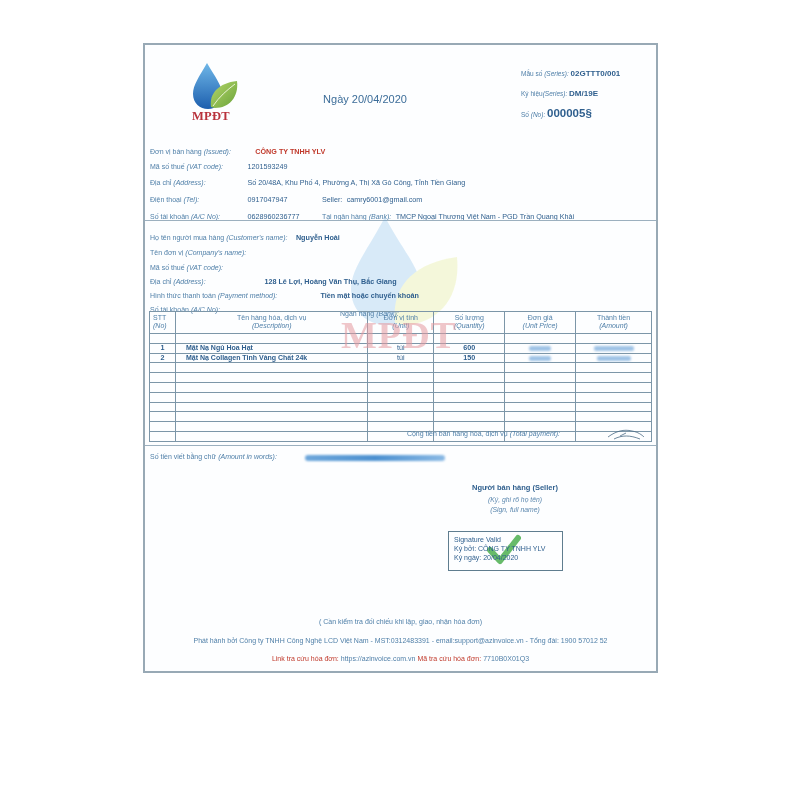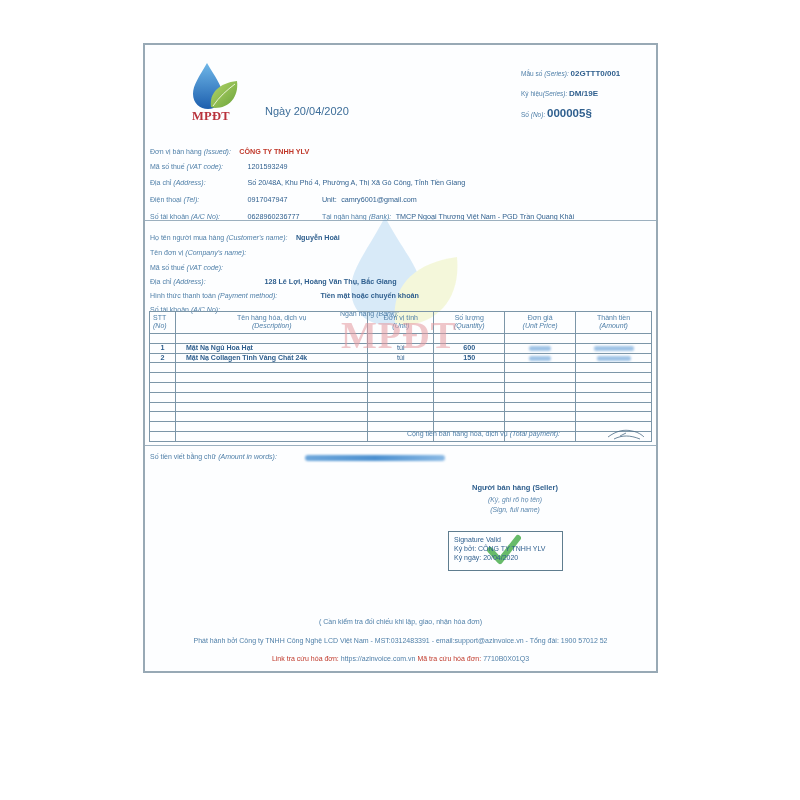--- a/index.html
+++ b/index.html
@@ -13,21 +13,21 @@
   .lbl { color: #4f7fa8; font-size: 7px; }
   .lbl i { font-style: italic; }
   .val { color: #2f5f8e; font-size: 7.2px; }
   .bold { font-weight: bold; }
   .red { color: #c0392b; }
 
   
   .logo { position: absolute; left: 44px; top: 16px; width: 56px; height: 62px; }
   .logo-text { position: absolute; left: 47px; top: 64px; font-family: "Liberation Serif", serif; font-weight: bold; color: #b8323c; font-size: 12.5px; letter-spacing: 0.3px; }
   .title { position: absolute; left: 120px; top: 40px; width: 200px; text-align: center; color: #b8323c; font-weight: bold; font-size: 14.5px; }
-  .date { position: absolute; left: 120px; top: 60px; width: 200px; text-align: left; color: #3c6d99; font-size: 11px; }
+  .date { position: absolute; left: 120px; top: 48px; width: 200px; text-align: center; color: #3c6d99; font-size: 11px; }
   .meta { position: absolute; left: 376px; font-size: 6.5px; color: #4f7fa8; }
   .meta .v { color: #2f5f8e; font-weight: bold; font-size: 8px; }
   .meta.no .v { font-size: 11.5px; }
 
   .row { position: absolute; left: 5px; white-space: nowrap; }
   .divider { position: absolute; left: 0; width: 100%; height: 0; border-top: 1.5px solid #9cb0bf; }
 
   
   .wm { position: absolute; left: 200px; top: 172px; width: 120px; height: 130px; opacity: 0.22; pointer-events: none; }
   .wm-text { position: absolute; left: 196px; top: 268px; font-family: "Liberation Serif", serif; font-size: 38px; font-weight: bold; color: #e59aa0; opacity: 0.55; letter-spacing: 1px; pointer-events: none; }
@@ -96,34 +96,34 @@
     <span>Ký hiệu</span><i>(Series):</i>
     <span class="v">DM/19E</span>
   </div>
   <div class="meta no" style="top:62px;">
     <span>Số</span> <i>(No):</i>
     <span class="v">000005§</span>
   </div>
 
   <div class="row" style="top:95px;">
     <span class="lbl"><span>Đơn vị bán hàng</span> <i>(Issued):</i></span>
-    <span class="val bold red" style="margin-left:4px;">CÔNG TY TNHH YLV</span>
+    <span class="val bold red" style="margin-left:20px;">CÔNG TY TNHH YLV</span>
   </div>
   <div class="row" style="top:110px;">
     <span class="lbl" style="display:inline-block;width:93px;"><span>Mã số thuế</span> <i>(VAT code):</i></span>
     <span class="val">1201593249</span>
   </div>
   <div class="row" style="top:126px;">
     <span class="lbl" style="display:inline-block;width:93px;"><span>Địa chỉ</span> <i>(Address):</i></span>
     <span class="val">Số 20/48A, Khu Phố 4, Phường A, Thị Xã Gò Công, Tỉnh Tiền Giang</span>
   </div>
   <div class="row" style="top:143px;">
     <span class="lbl" style="display:inline-block;width:93px;"><span>Điện thoại</span> <i>(Tel):</i></span>
     <span class="val" style="display:inline-block;width:70px;">0917047947</span>
-    <span class="val">Unit:</span>
+    <span class="val">Seller:</span>
     <span class="val">camry6001@gmail.com</span>
   </div>
   <div class="row" style="top:160px;">
     <span class="lbl" style="display:inline-block;width:93px;"><span>Số tài khoản</span> <i>(A/C No):</i></span>
     <span class="val" style="display:inline-block;width:70px;">0628960236777</span>
     <span class="lbl"><span>Tại ngân hàng</span> <i>(Bank):</i></span>
     <span class="val">TMCP Ngoại Thương Việt Nam - PGD Trần Quang Khải</span>
   </div>
 
   <div class="divider" style="top:175px;"></div>

